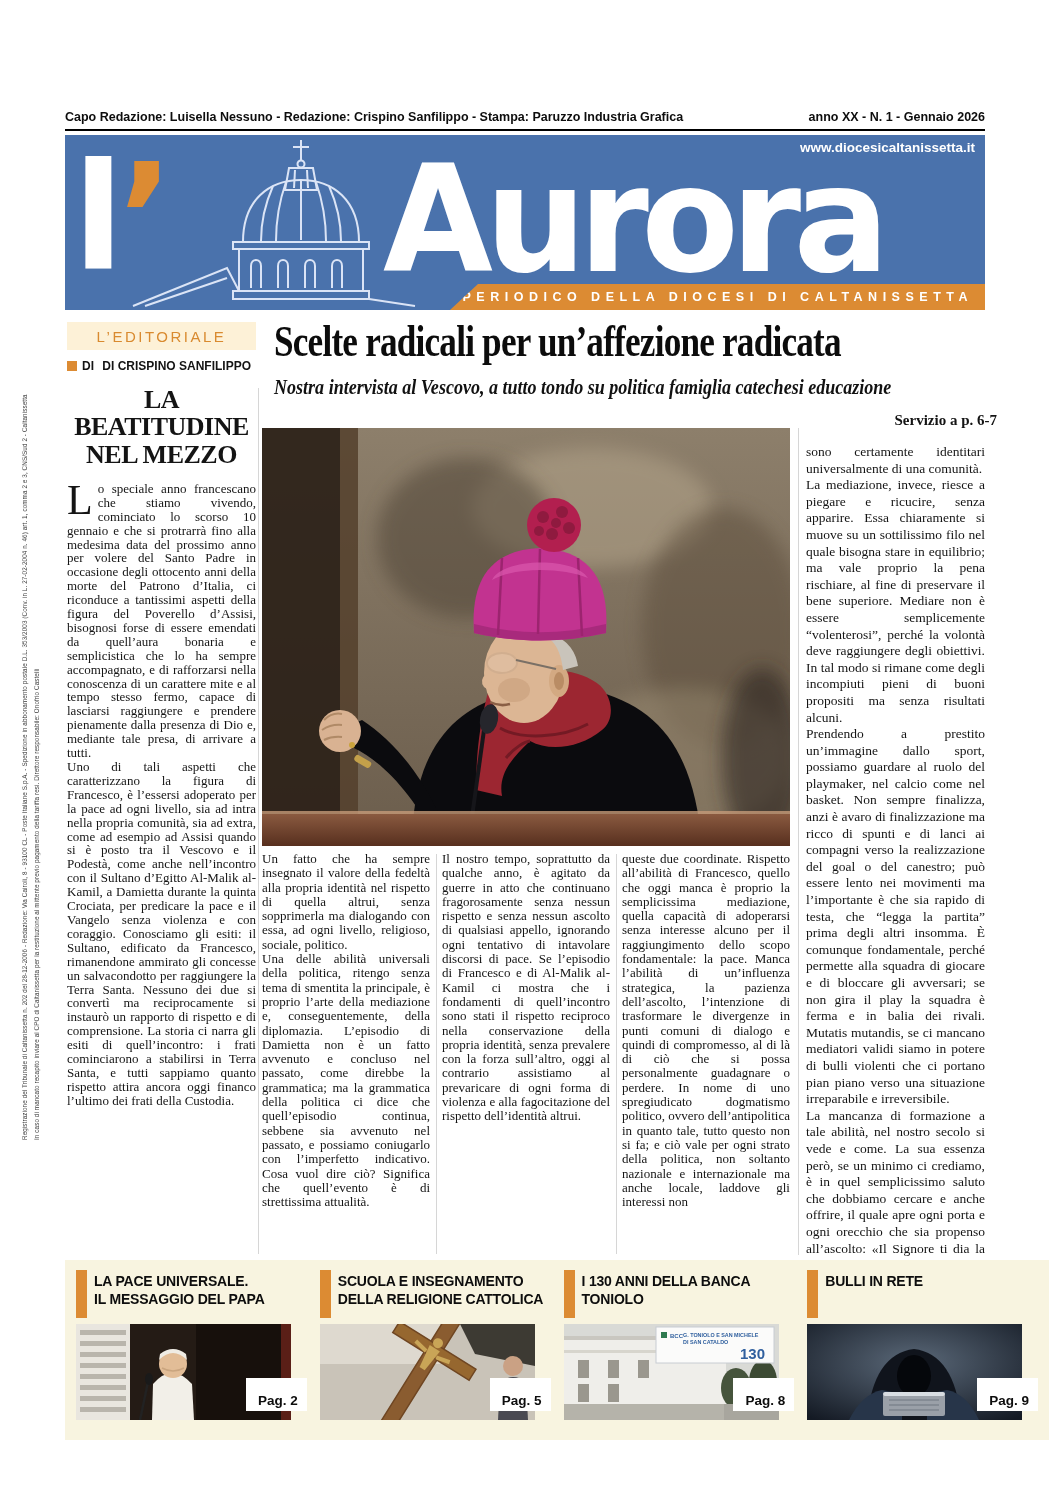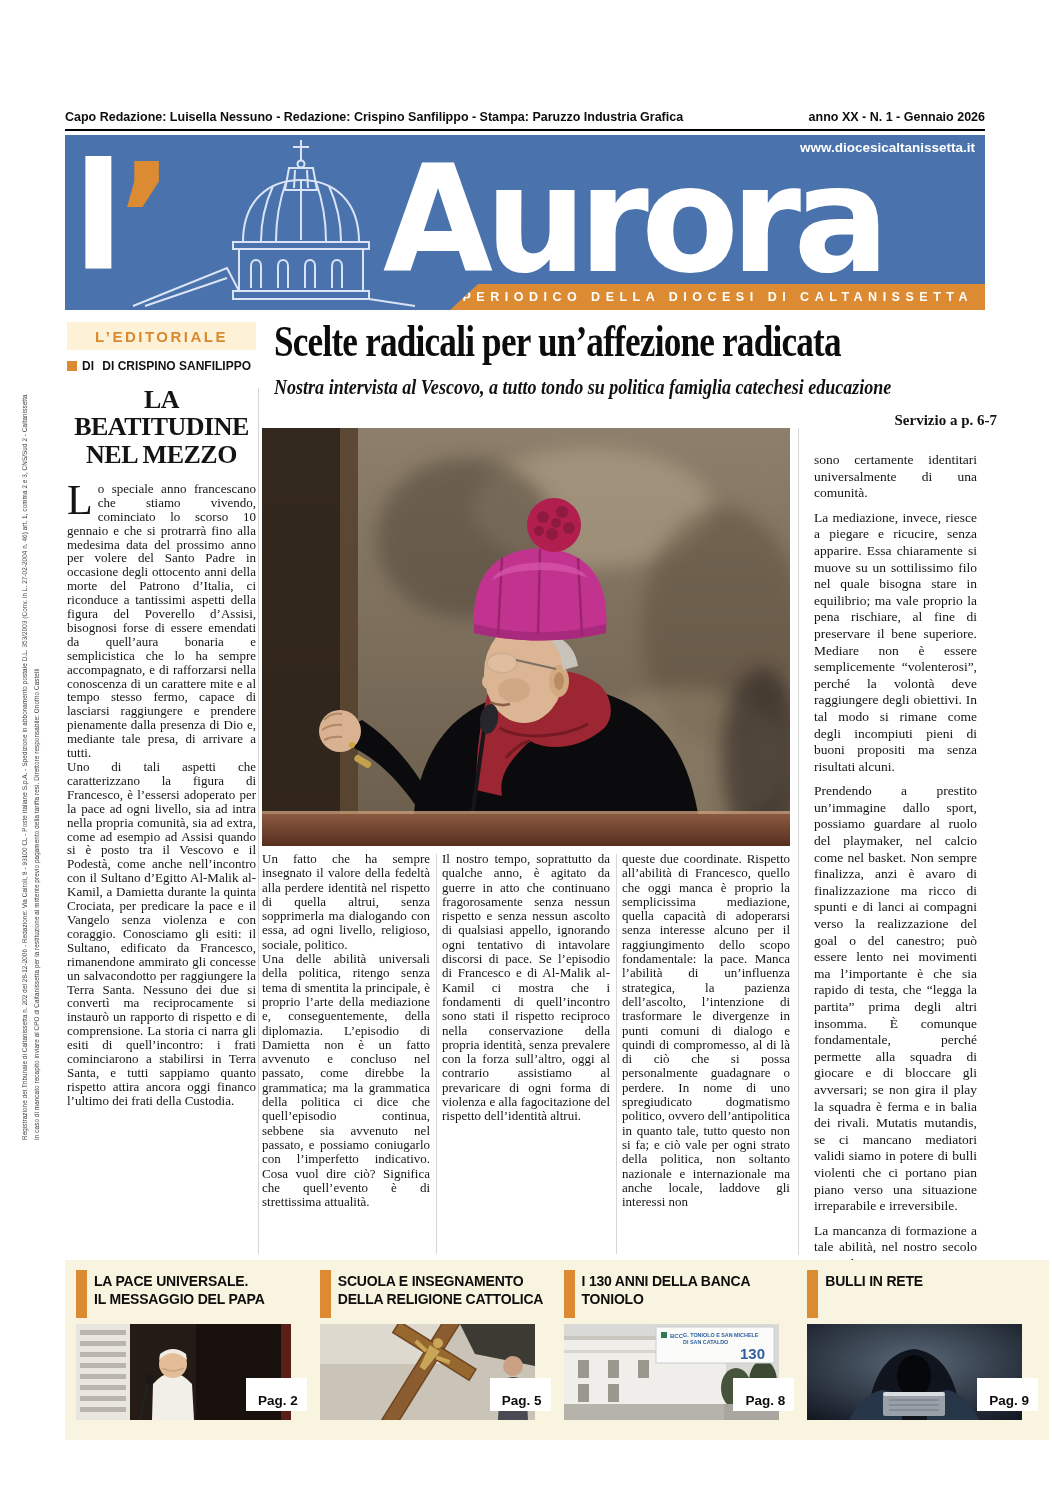--- a/index.html
+++ b/index.html
@@ -31,21 +31,21 @@
       font-weight:800;font-size:148px;line-height:1;color:#fff;letter-spacing:-8px;
       transform:scaleX(.96);transform-origin:left bottom;}
   .tagline{position:absolute;left:385px;right:0;bottom:0;height:26px;background:#dc8b33;z-index:3;
       clip-path:polygon(28px 0,100% 0,100% 100%,0 100%);
       color:#fff;font-family:"Liberation Sans",sans-serif;font-weight:700;font-size:12.5px;
       letter-spacing:5.5px;text-align:right;line-height:27px;padding-right:12px;box-sizing:border-box;}
 
   
   .edit-col{position:absolute;left:67px;top:322px;width:189px;}
   .kicker{background:#fdf1d7;color:#d98a2f;text-align:center;font-family:"Liberation Sans",sans-serif;
-      font-weight:700;font-size:15px;letter-spacing:2.5px;padding:6px 0 5px 0;}
+      font-weight:400;font-size:15px;letter-spacing:2.5px;padding:6px 0 5px 0;}
   .byline{margin-top:9px;font-family:"Liberation Sans",sans-serif;font-weight:700;font-size:12px;
       color:#141414;display:flex;align-items:center;gap:5px;}
   .byline .sq{width:10px;height:10px;background:#dc8b33;display:inline-block;flex:0 0 auto;}
   .edit-title{margin-top:13px;font-weight:700;font-size:26px;line-height:1.05;text-align:center;
       white-space:pre-line;letter-spacing:-.5px;}
   .edit-body{margin-top:14px;font-size:13px;line-height:1.07;text-align:justify;}
   .edit-body p{margin:0;}
   .dropcap{float:left;font-size:42px;line-height:33px;padding:2px 5px 0 0;}
 
   
@@ -65,21 +65,21 @@
   .vr-b{left:798px;top:428px;height:827px;}
   .vr-c{left:436px;top:854px;height:400px;}
   .vr-d{left:616px;top:854px;height:400px;}
 
   
   .cols{position:absolute;left:262px;top:852px;width:528px;display:flex;gap:12px;}
   .col{width:168px;font-size:13px;line-height:1.1;text-align:justify;}
   .col p{margin:0;}
   .rightcol{position:absolute;left:806px;top:444px;width:179px;font-size:13.5px;
       line-height:1.23;text-align:justify;}
-  .rightcol p{margin:8px;font-family:Liberation Serif, serif;}
+  .rightcol p{margin:0;font-family:Liberation Serif, serif;}
 
   
   .teasers{position:absolute;left:65px;top:1260px;width:984px;height:180px;background:#f8f4e0;
       display:flex;gap:13px;padding:10px 11px;box-sizing:border-box;}
   .teaser{flex:1;position:relative;}
   .t-head{display:flex;gap:7px;height:48px;}
   .t-bar{width:11px;height:48px;background:#dc8b33;flex:0 0 auto;}
   .t-title{font-family:"Liberation Sans",sans-serif;font-weight:700;font-size:14px;line-height:1.25;
       white-space:pre-line;padding-top:3px;color:#0d0d0d;letter-spacing:-.2px;}
   .t-img{position:relative;margin-top:6px;height:96px;overflow:hidden;}
@@ -217,21 +217,21 @@
     </svg>
   </div>
 
   <div class="vrule vr-a"></div>
   <div class="vrule vr-b"></div>
   <div class="vrule vr-c"></div>
   <div class="vrule vr-d"></div>
 
   <div class="cols">
     <div class="col">
-      <p>Un fatto che ha sempre insegnato il valore della fedeltà alla perdere identità nel rispetto di quella altrui, senza sopprimerla ma dialogando con essa, ad ogni livello, religioso, sociale, politico.</p>
+      <p>Un fatto che ha sempre insegnato il valore della fedeltà alla propria identità nel rispetto di quella altrui, senza sopprimerla ma dialogando con essa, ad ogni livello, religioso, sociale, politico.</p>
       <p>Una delle abilità universali della politica, ritengo senza tema di smentita la principale, è proprio l’arte della mediazione e, conseguentemente, della diplomazia. L’episodio di Damietta non è un fatto avvenuto e concluso nel passato, come direbbe la grammatica; ma la grammatica della politica ci dice che quell’episodio continua, sebbene sia avvenuto nel passato, e possiamo coniugarlo con l’imperfetto indicativo. Cosa vuol dire ciò? Significa che quell’evento è di strettissima attualità.</p>
     </div>
     <div class="col">
       <p>Il nostro tempo, soprattutto da qualche anno, è agitato da guerre in atto che continuano fragorosamente senza nessun rispetto e senza nessun ascolto di qualsiasi appello, ignorando ogni tentativo di intavolare discorsi di pace. Se l’episodio di Francesco e di Al-Malik al-Kamil ci mostra che i fondamenti di quell’incontro sono stati il rispetto reciproco nella conservazione della propria identità, senza prevalere con la forza sull’altro, oggi al contrario assistiamo al prevaricare di ogni forma di violenza e alla fagocitazione del rispetto dell’identità altrui.</p>
     </div>
     <div class="col">
       <p>queste due coordinate. Rispetto all’abilità di Francesco, quello che oggi manca è proprio la semplicissima mediazione, quella capacità di adoperarsi senza interesse alcuno per il raggiungimento dello scopo fondamentale: la pace. Manca l’abilità di un’influenza strategica, la pazienza dell’ascolto, l’intenzione di trasformare le divergenze in punti comuni di dialogo e quindi di compromesso, al di là di ciò che si possa personalmente guadagnare o perdere. In nome di uno spregiudicato dogmatismo politico, ovvero dell’antipolitica in quanto tale, tutto questo non si fa; e ciò vale per ogni strato della politica, non soltanto nazionale e internazionale ma anche locale, laddove gli interessi non</p>
     </div>
   </div>
 

